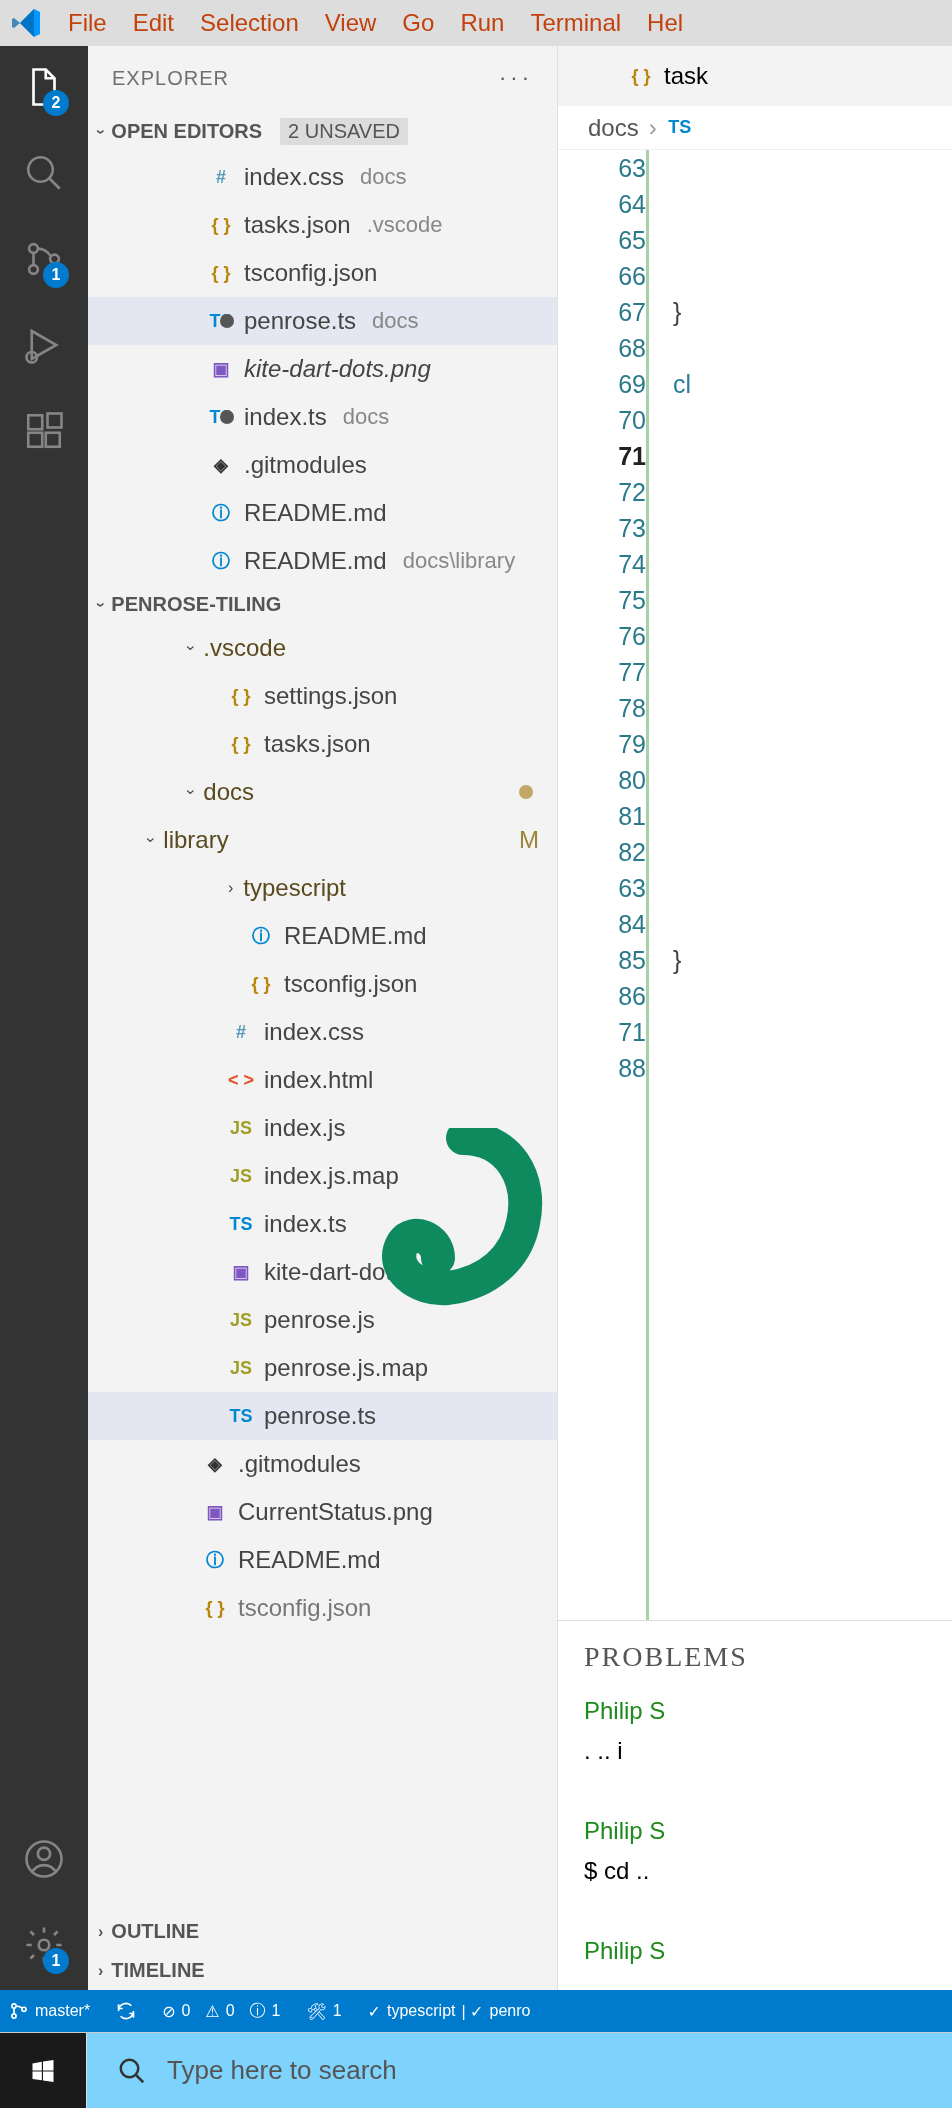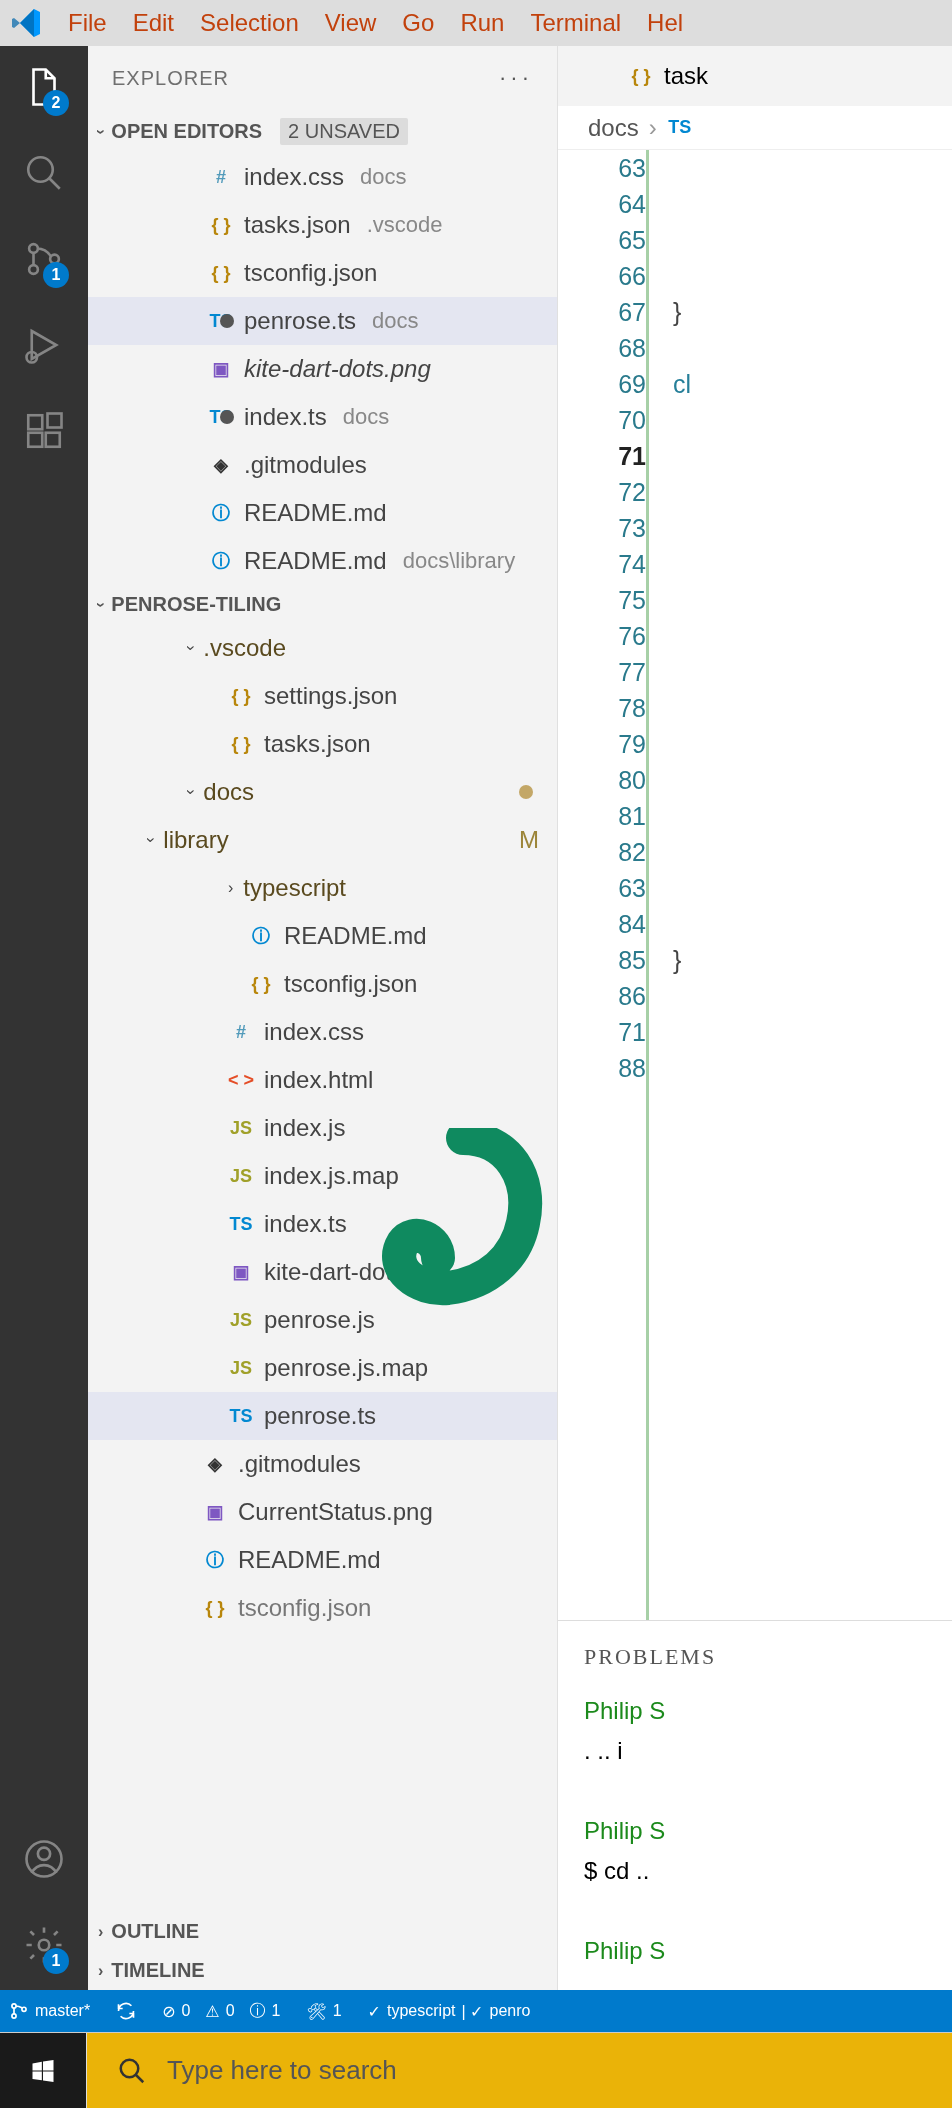--- a/index.html
+++ b/index.html
@@ -52,27 +52,27 @@
 
 .editor { flex: 1; display: flex; flex-direction: column; background: #fff; min-width: 0; }
 .tabbar { height: 60px; background: #f3f3f3; display: flex; align-items: center; padding-left: 70px; gap: 10px; font-size: 24px; }
 .breadcrumb { height: 44px; display: flex; align-items: center; padding-left: 30px; gap: 10px; font-size: 24px; color: #555; border-bottom: 1px solid #eee; }
 .breadcrumb .sep { color: #999; }
 .code-area { flex: 1; display: flex; overflow: hidden; }
 .gutter { width: 88px; text-align: right; color: #2a7a8c; font-family: Consolas, monospace; font-size: 25px; line-height: 36px; }
 .gutter .current { color: #222; font-weight: 600; }
 .code-body { flex: 1; border-left: 3px solid #a7d0a7; font-family: Consolas, monospace; font-size: 25px; line-height: 36px; padding-left: 24px; color: #444; white-space: pre; overflow: hidden; }
 .terminal { height: 370px; border-top: 1px solid #ddd; padding: 16px 26px; font-family: Consolas, monospace; font-size: 24px; line-height: 40px; overflow: hidden; }
-.term-title { letter-spacing: 2px; color: #555; font-family: "Segoe UI"; margin-bottom: 14px; font-size: 22px; }
+.term-title { letter-spacing: 2px; color: #555; font-family: "Segoe UI"; margin-bottom: 14px; font-size: 28px; }
 .term-green { color: #1c8a1c; }
 
 .statusbar { height: 42px; background: #007acc; color: #fff; display: flex; align-items: center; font-size: 16px; gap: 26px; padding: 0 9px; }
 .statusbar .sitem { display: inline-flex; align-items: center; gap: 6px; }
 
-.taskbar { height: 76px; background: #eab308; display: flex; align-items: center; border-top: 1px solid #ccc; }
+.taskbar { height: 76px; background: #7dd3fc; display: flex; align-items: center; border-top: 1px solid #ccc; }
 .winbtn { width: 86px; height: 100%; background: #1a1a1a; display: flex; align-items: center; justify-content: center; }
 .searchbox { flex: 1; display: flex; align-items: center; gap: 20px; padding-left: 30px; font-size: 26px; color: #555; height: 100%; border-left: 1px solid #ddd; }
 
 .annotation { position: absolute; left: 290px; top: 1082px; pointer-events: none; }
 .sidebar { position: relative; }
 </style>
 </head>
 <body>
 
 <div class="menubar">

